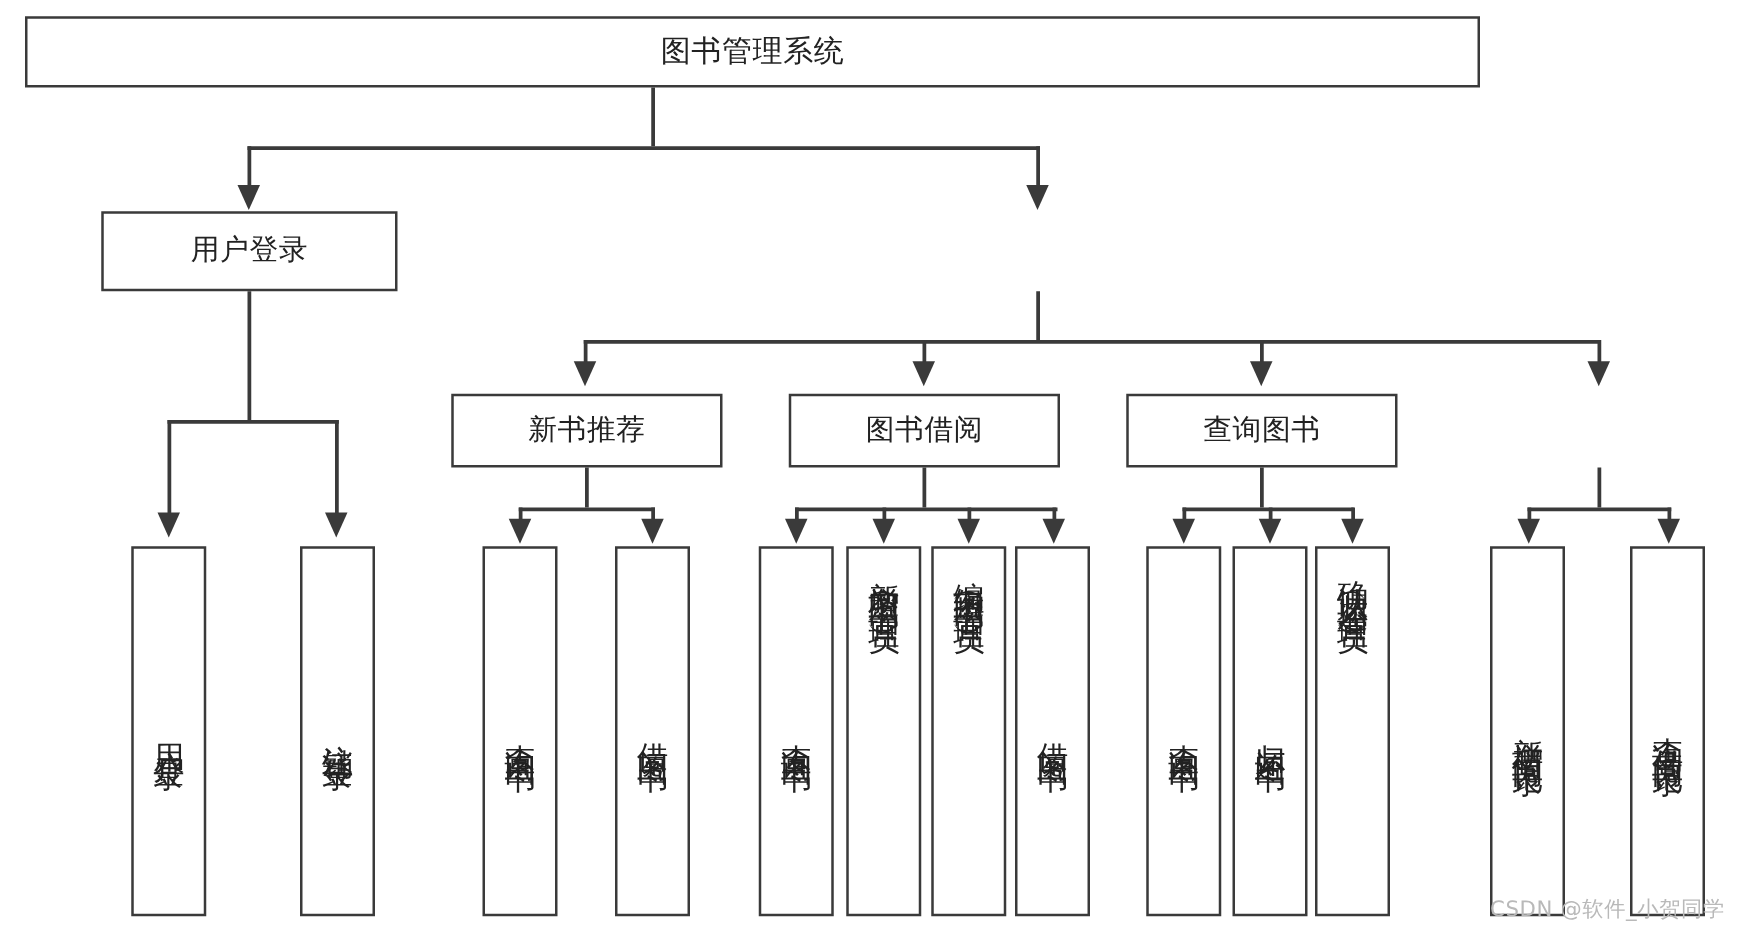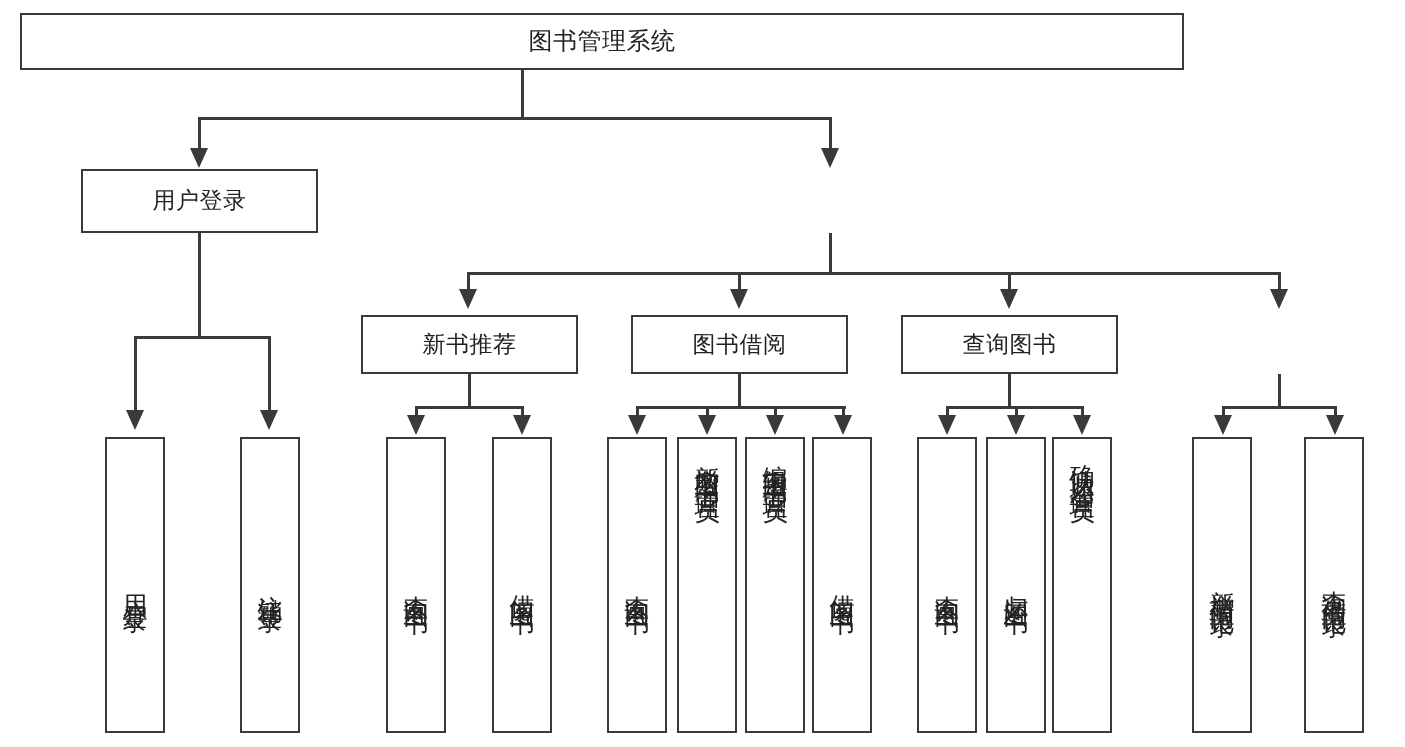--- a/index.html
+++ b/index.html
@@ -207,14 +207,15 @@
     <span class="node-label">确认归还（管理员）</span>
   </div>
 
   <div class="node v-node pad-mid" style="left:1192px; top:437px; width:60px; height:296px;">
     <span class="node-label">新增借阅记录</span>
   </div>
   <div class="node v-node pad-mid" style="left:1304px; top:437px; width:60px; height:296px;">
     <span class="node-label">查询借阅记录</span>
   </div>
 
+  <div class="watermark" style="left:1192px; top:716px;">CSDN @软件_小贺同学</div>
 
 </div>
 
 </body></html>

